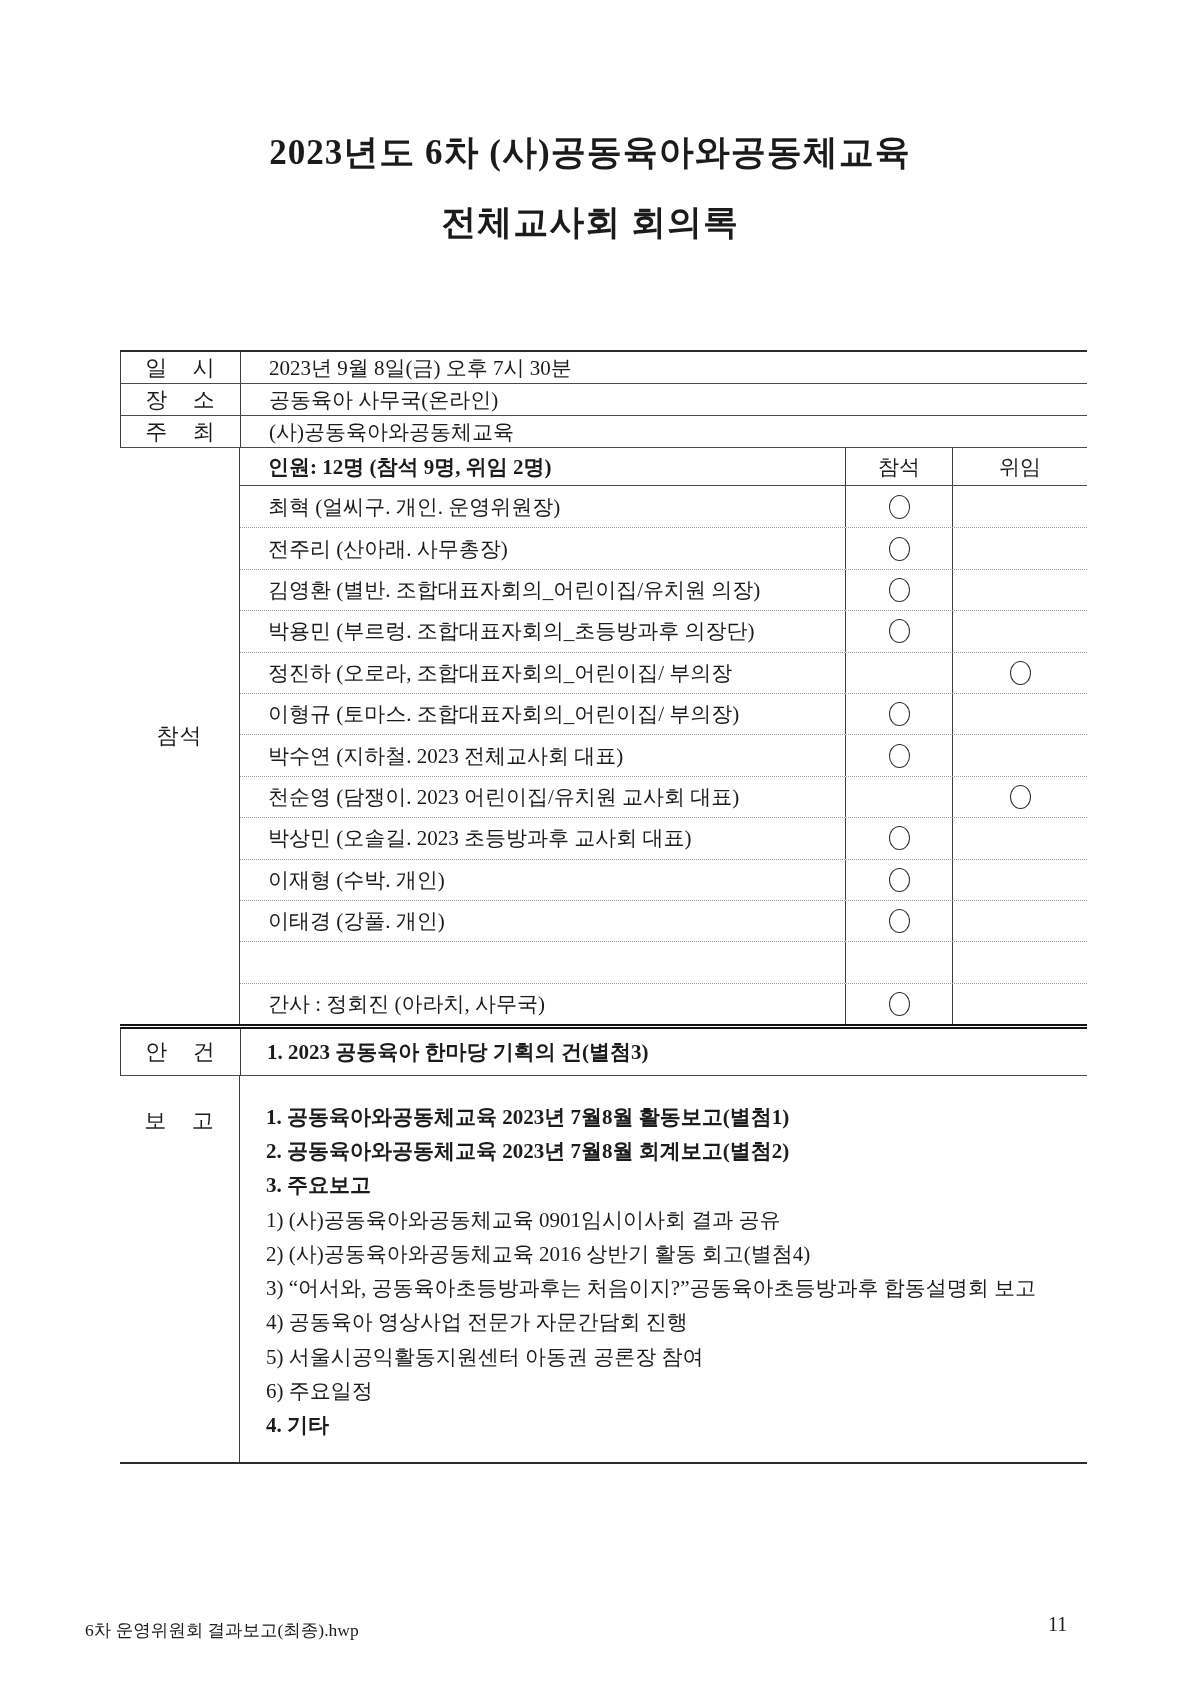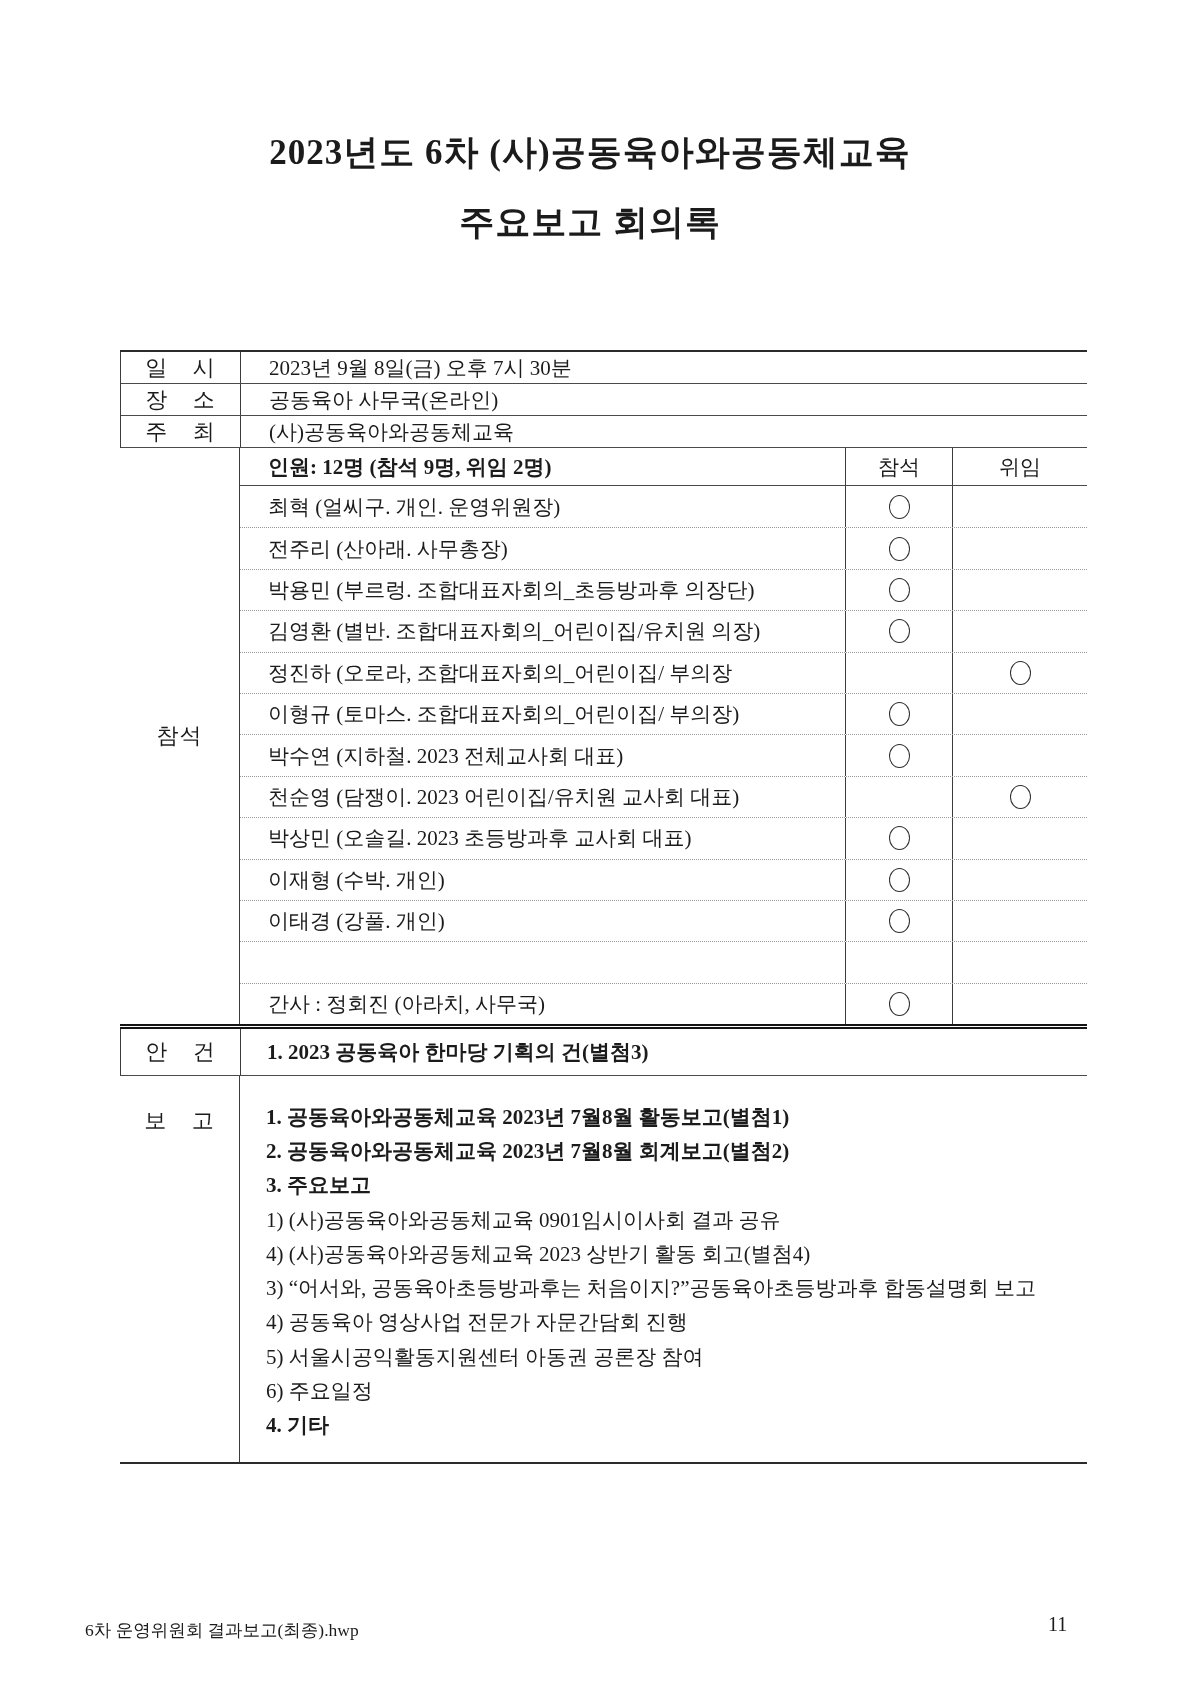--- a/index.html
+++ b/index.html
@@ -120,21 +120,21 @@
     font-size:20px;
   }
 </style>
 </head>
 <body>
 
 <div class="page">
 
   <div class="title">
     <div>2023년도 6차 (사)공동육아와공동체교육</div>
-    <div>주요보고 회의록</div>
+    <div>전체교사회 회의록</div>
   </div>
 
   <div class="doc-table">
 
     <div class="info-section" id="info-section">
   <div class="info-row">
     <div class="label-cell">일 시</div>
     <div class="info-value">2023년 9월 8일(금) 오후 7시 30분</div>
   </div>
 
@@ -168,29 +168,29 @@
 
   <div class="att-row">
     <div class="c-name">전주리 (산아래. 사무총장)</div>
     <div class="c-mark col-attend">
                 <span class="circle-mark" title="○"></span>
               </div>
     <div class="c-mark col-proxy"></div>
   </div>
 
   <div class="att-row">
+    <div class="c-name">김영환 (별반. 조합대표자회의_어린이집/유치원 의장)</div>
+    <div class="c-mark col-attend">
+                <span class="circle-mark" title="○"></span>
+              </div>
+    <div class="c-mark col-proxy"></div>
+  </div>
+
+  <div class="att-row">
     <div class="c-name">박용민 (부르렁. 조합대표자회의_초등방과후 의장단)</div>
-    <div class="c-mark col-attend">
-                <span class="circle-mark" title="○"></span>
-              </div>
-    <div class="c-mark col-proxy"></div>
-  </div>
-
-  <div class="att-row">
-    <div class="c-name">김영환 (별반. 조합대표자회의_어린이집/유치원 의장)</div>
     <div class="c-mark col-attend">
                 <span class="circle-mark" title="○"></span>
               </div>
     <div class="c-mark col-proxy"></div>
   </div>
 
   <div class="att-row">
     <div class="c-name">정진하 (오로라, 조합대표자회의_어린이집/ 부의장</div>
     <div class="c-mark col-attend"></div>
     <div class="c-mark col-proxy">
@@ -274,21 +274,21 @@
       <div class="label-cell report-label">보 고</div>
       <div class="report-body" id="report-body">
   <div class="report-line bold">1. 공동육아와공동체교육 2023년 7월8월 활동보고(별첨1)</div>
 
   <div class="report-line bold">2. 공동육아와공동체교육 2023년 7월8월 회계보고(별첨2)</div>
 
   <div class="report-line bold">3. 주요보고</div>
 
   <div class="report-line">1) (사)공동육아와공동체교육 0901임시이사회 결과 공유</div>
 
-  <div class="report-line">4) (사)공동육아와공동체교육 2023 상반기 활동 회고(별첨4)</div>
+  <div class="report-line">2) (사)공동육아와공동체교육 2016 상반기 활동 회고(별첨4)</div>
 
   <div class="report-line">3) “어서와, 공동육아초등방과후는 처음이지?”공동육아초등방과후 합동설명회 보고</div>
 
   <div class="report-line">4) 공동육아 영상사업 전문가 자문간담회 진행</div>
 
   <div class="report-line">5) 서울시공익활동지원센터 아동권 공론장 참여</div>
 
   <div class="report-line">6) 주요일정</div>
 
   <div class="report-line bold">4. 기타</div>

